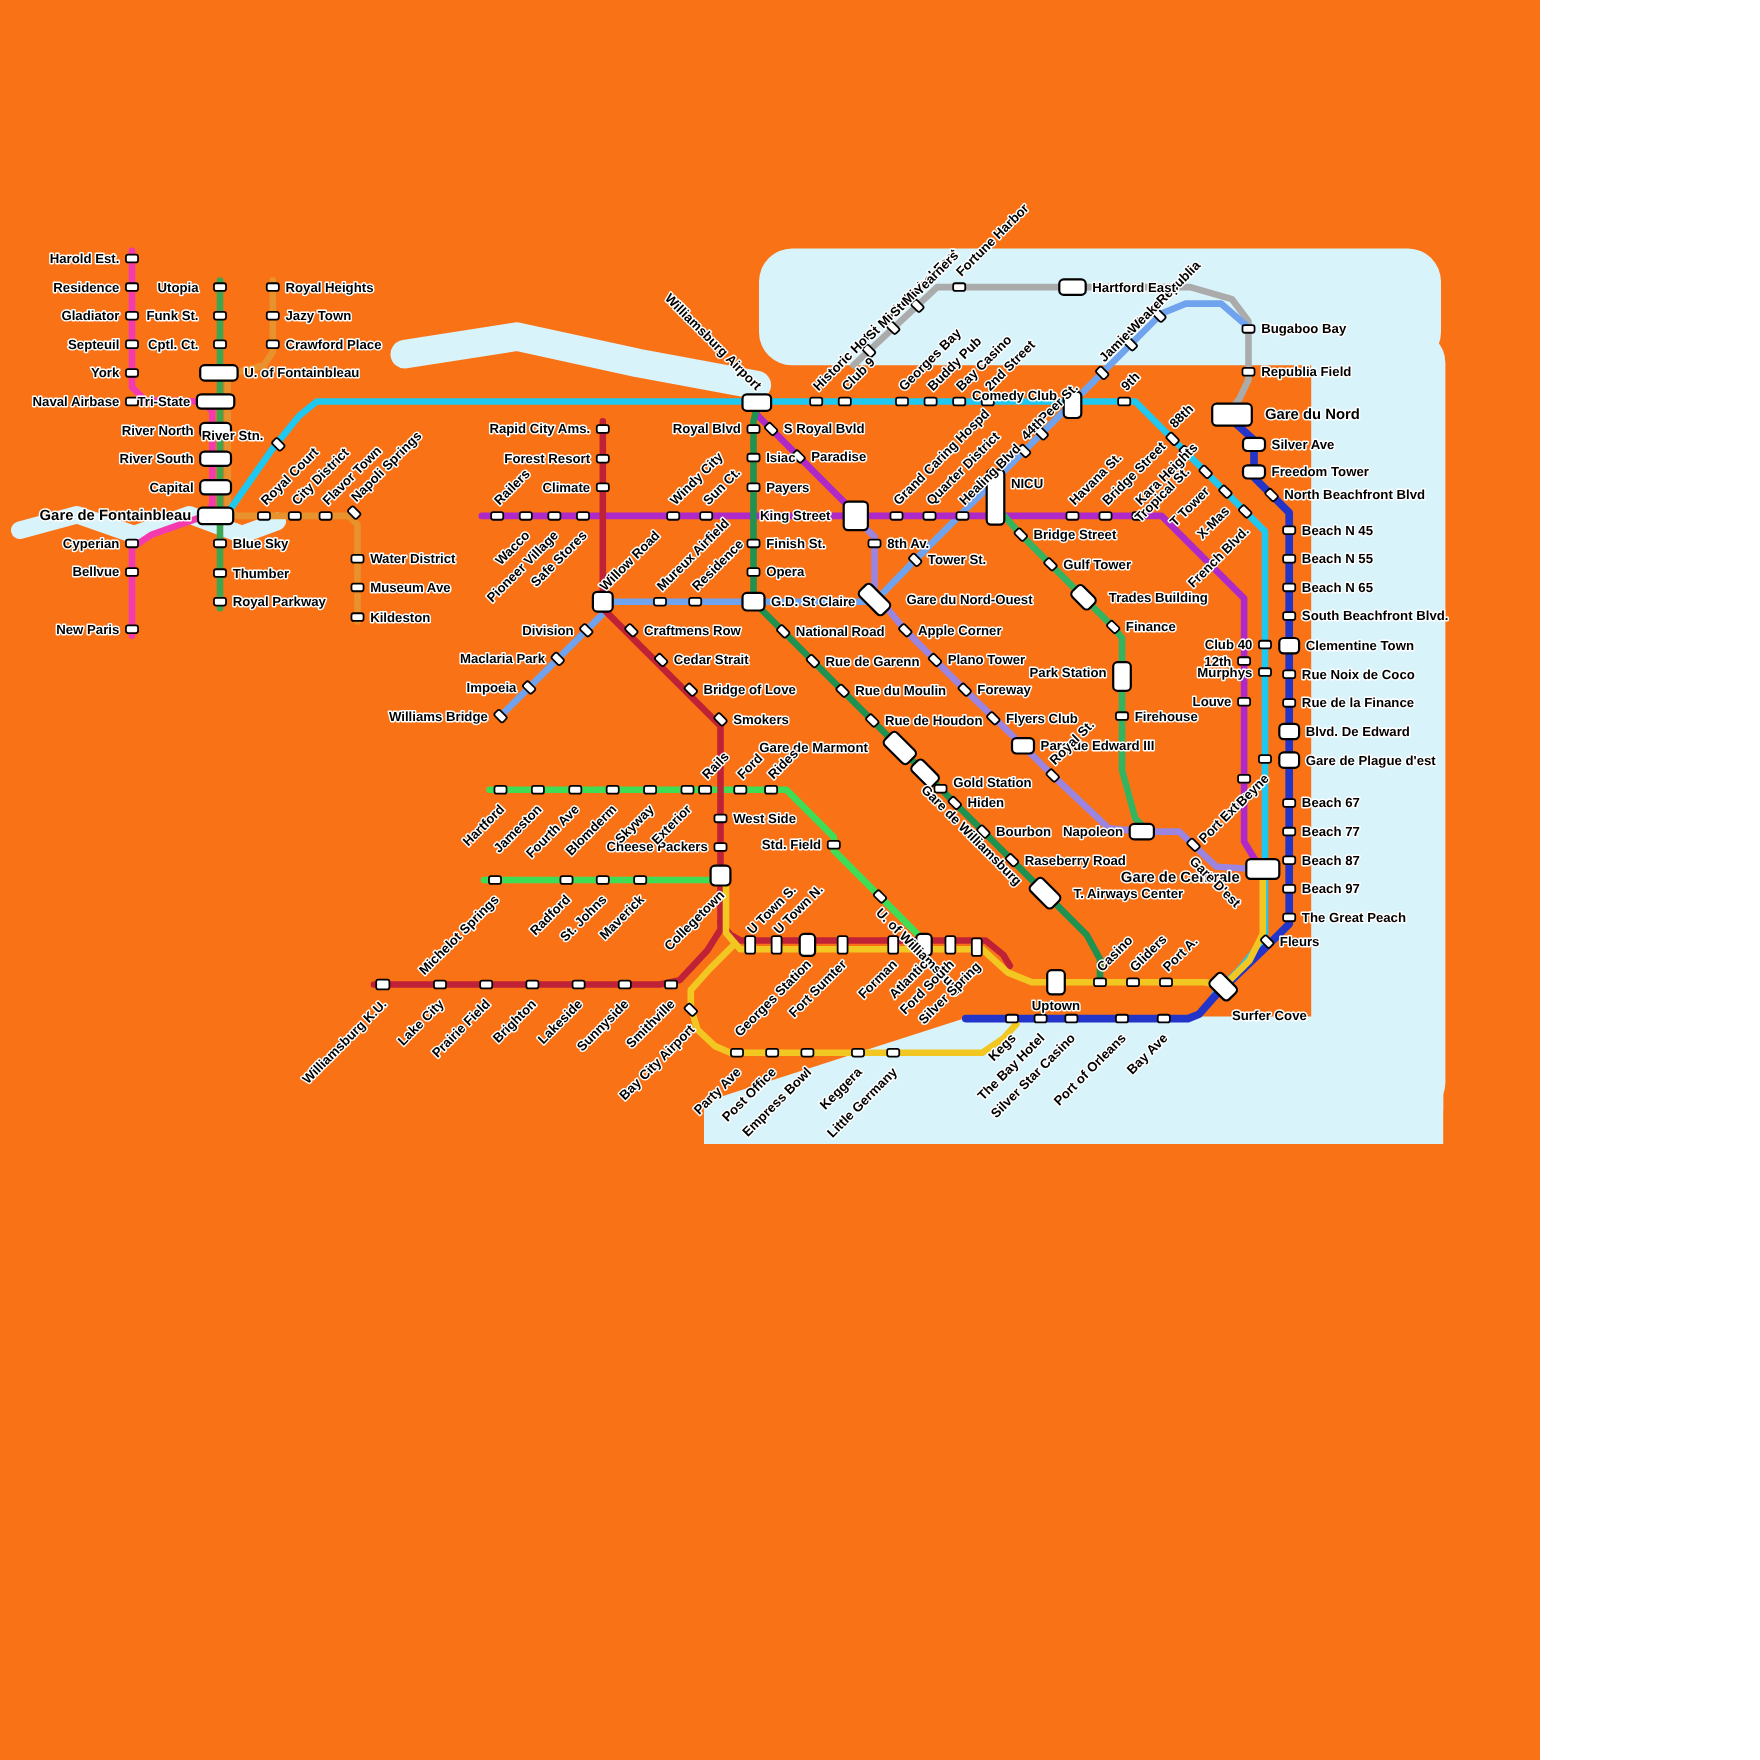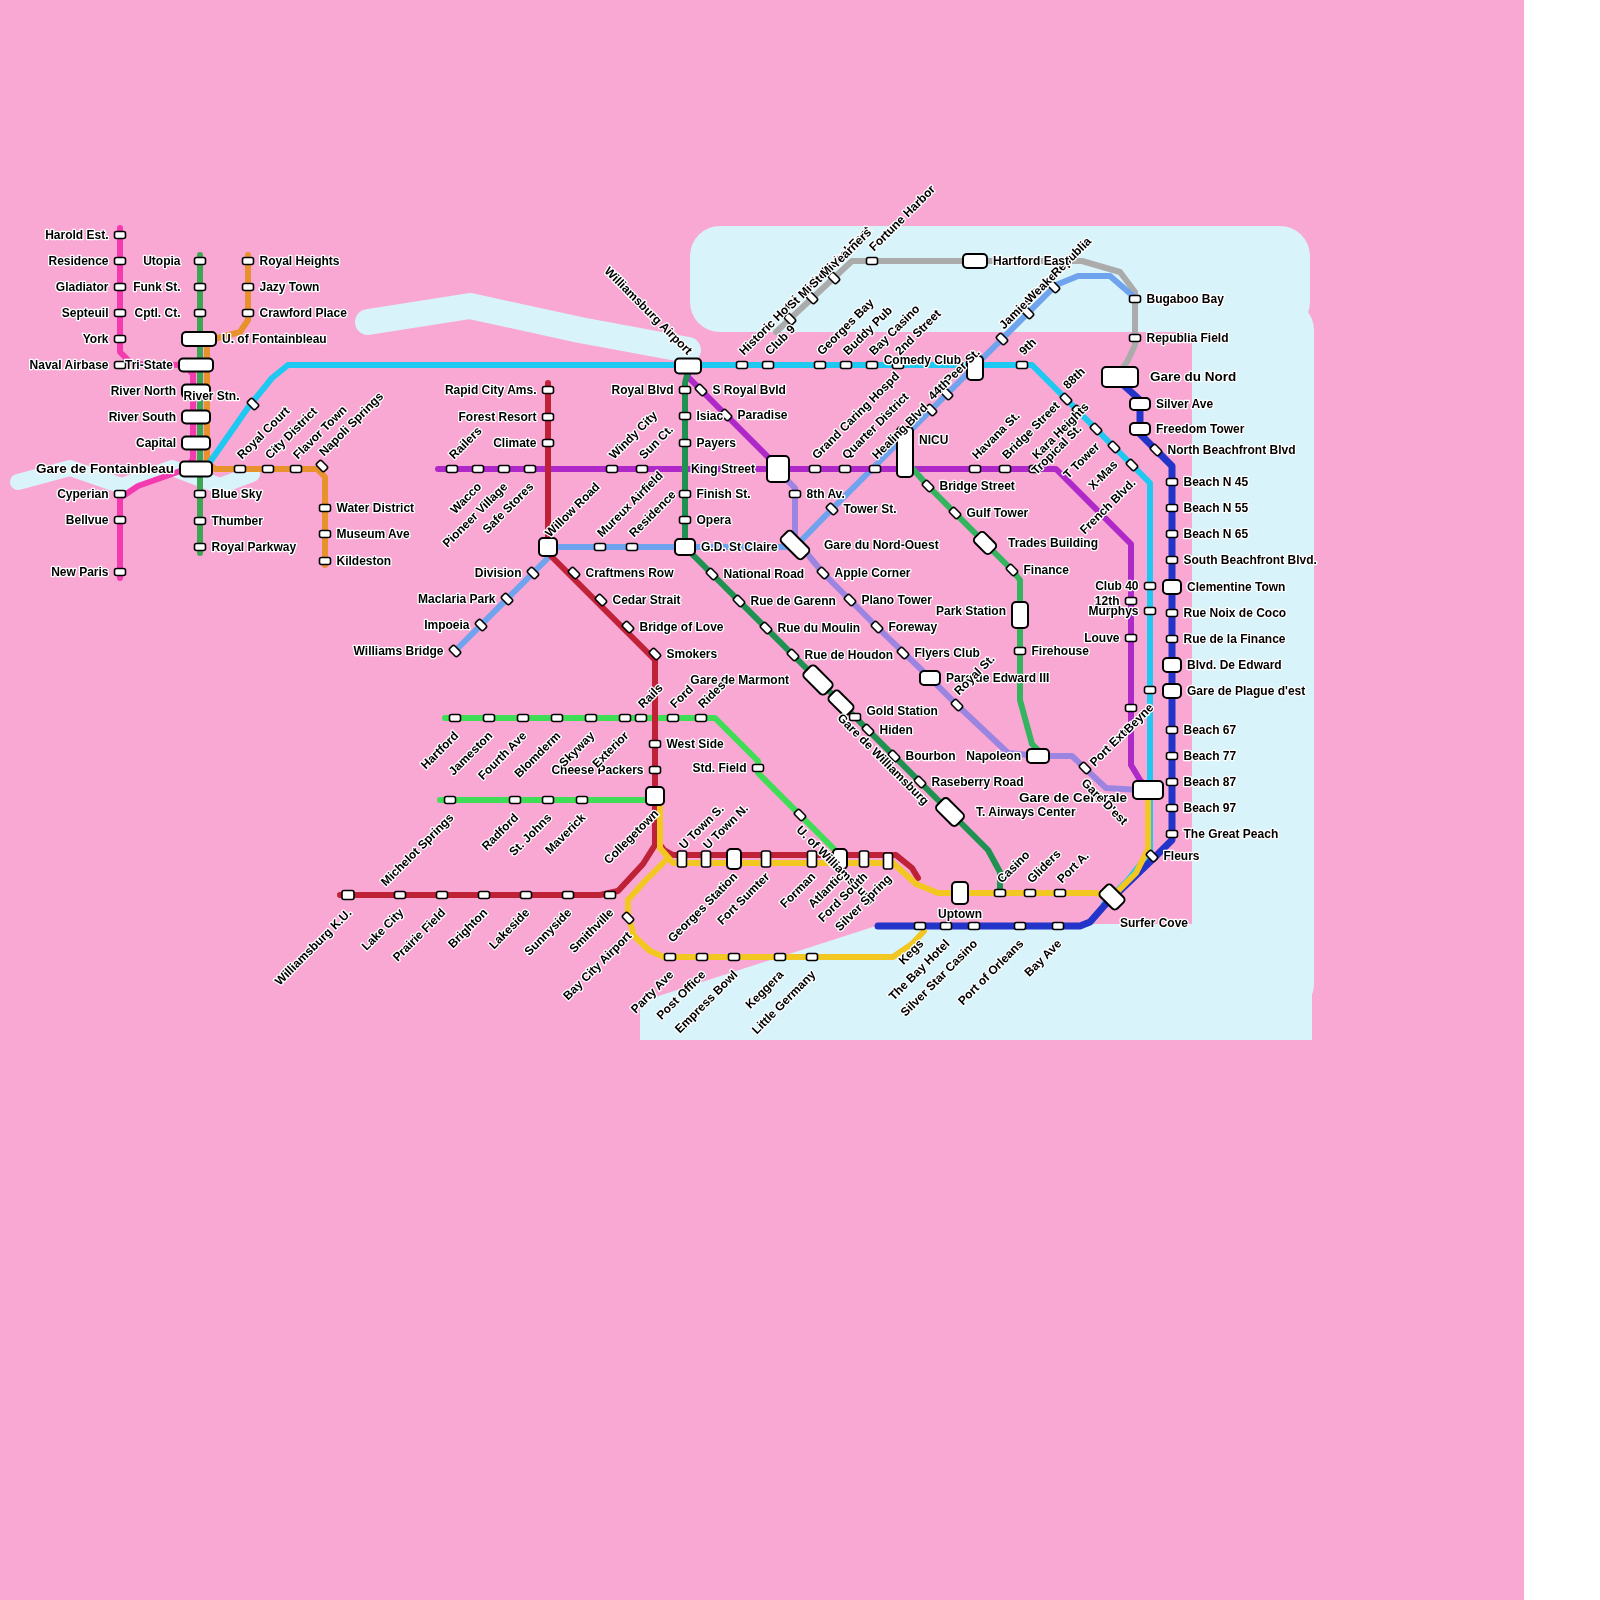--- a/index.html
+++ b/index.html
@@ -1,16 +1,16 @@
 <!DOCTYPE html>
 <html><head>
 <meta charset="utf-8">
 <style>
   html,body{margin:0;padding:0;background:#fff;}
-  #stage{position:relative;width:1524px;height:1600px;background:#f9a8d4;overflow:hidden;text-decoration:underline;}
+  #stage{position:relative;width:1400px;height:1600px;background:#f97316;overflow:hidden;text-decoration:underline;}
   svg text{font-family:"Liberation Sans","DejaVu Sans",sans-serif;font-weight:700;font-size:12px;fill:#000;
            stroke:#fff;stroke-width:2.6px;paint-order:stroke;stroke-linejoin:round;}
   svg text.big{font-size:13.5px;}
 </style>
 </head>
 <body>
 
 <div id="stage"><svg width="1600" height="1600" viewBox="0 0 1600 1600">
       <g>
         <rect x="690" y="226" width="620" height="106" rx="30" fill="#D9F3FA"></rect>

